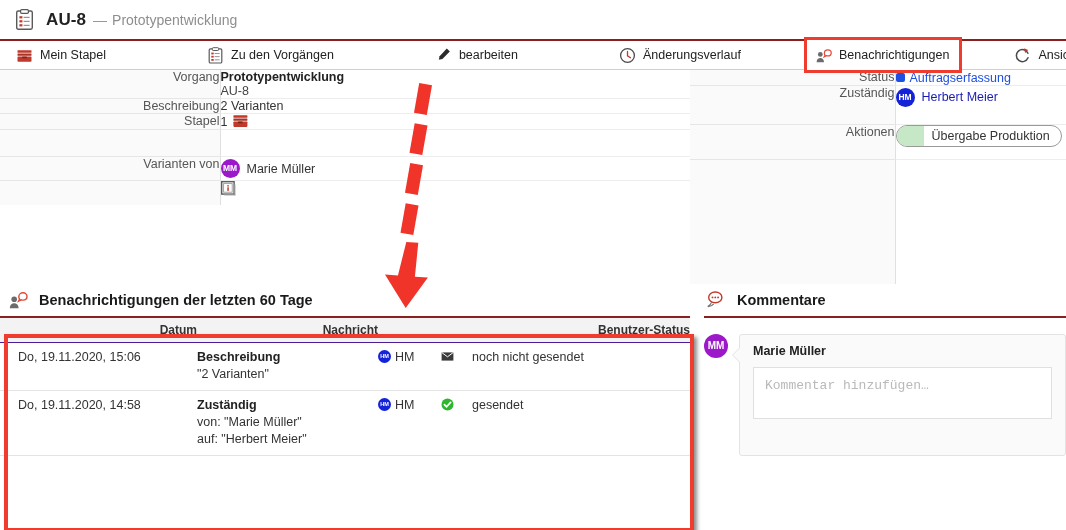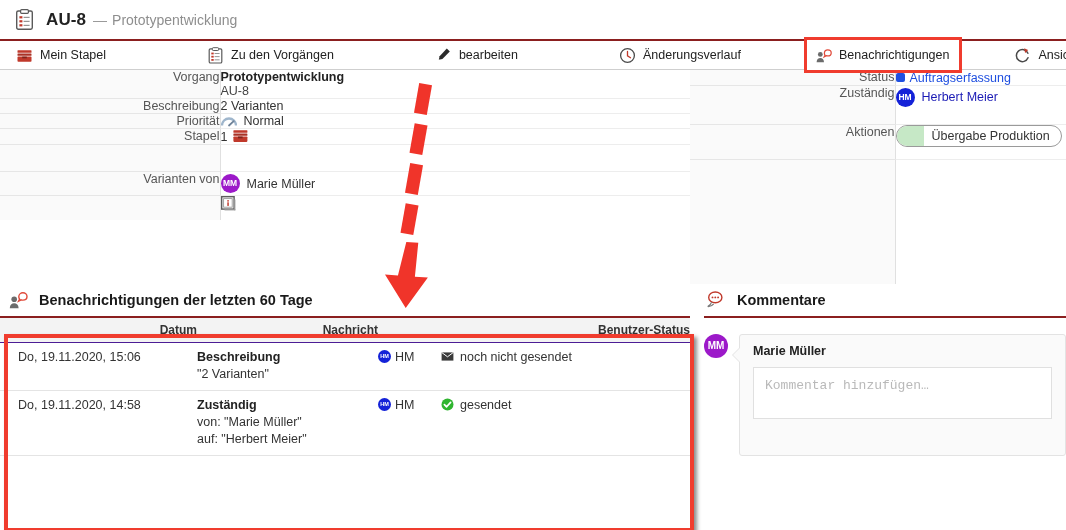--- a/index.html
+++ b/index.html
@@ -149,21 +149,21 @@
   .msg-title{font-weight:bold;color:#222;}
   .msg-line{margin-top:3px;color:#333;}
   .stat-cell{display:flex;align-items:flex-start;gap:7px;}
   .stat-user{display:flex;align-items:center;gap:4px;min-width:56px;}
   .mini-av{
     width:13px;height:13px;border-radius:50%;background:#1422d8;
     color:#fff;font-size:5.5px;font-weight:bold;line-height:13px;text-align:center;
     display:inline-block;
   }
   .stat-user .u{font-size:12.5px;color:#333;}
-  .stat-state{display:flex;align-items:center;gap:6px;}
+  .stat-state{display:flex;align-items:center;gap:18px;}
   .stat-state .t{font-size:12.5px;color:#333;}
 
   
   .cmt-body{display:flex;padding-top:16px;}
   .cmt-av{flex:0 0 auto;margin-right:0;}
   .cmt-bubble{
     position:relative;margin-left:11px;flex:1 1 auto;
     background:#fafafa;border:1px solid #e3e3e3;border-radius:3px;
     min-height:120px;
   }
@@ -298,32 +298,20 @@
             <div class="bold">Prototypentwicklung</div>
             <div class="sub">AU-8</div>
           </td>
         </tr>
 
         <tr>
           <td class="lbl">Beschreibung</td>
           <td class="val">2 Varianten</td>
         </tr>
 
-        <tr>
-          <td class="lbl">Priorität</td>
-          <td class="val">
-            <div class="prio-row">
-              <svg width="16" height="13" viewBox="0 0 16 13">
-                <path d="M1 10.5a7 7 0 0 1 14 0" fill="none" stroke="#9fb6cc" stroke-width="2.3"></path>
-                <path d="M8 10.5l4.7-4.4" stroke="#6f8399" stroke-width="1.8" stroke-linecap="round"></path>
-              </svg>
-              <span>Normal</span>
-            </div>
-          </td>
-        </tr>
 
         <tr>
           <td class="lbl">Stapel</td>
           <td class="val">
             <div class="stapel-row">
               <span>1</span>
               <svg width="17" height="15" viewBox="0 0 17 15">
                 <rect x="1.4" y="1.2" width="14" height="2.6" rx="0.6" fill="#c0392b"></rect>
                 <rect x="1.4" y="4.6" width="14" height="2.1" rx="0.5" fill="#a93226"></rect>
                 <rect x="1.4" y="7.5" width="14" height="5.4" rx="0.8" fill="#c0392b"></rect>

